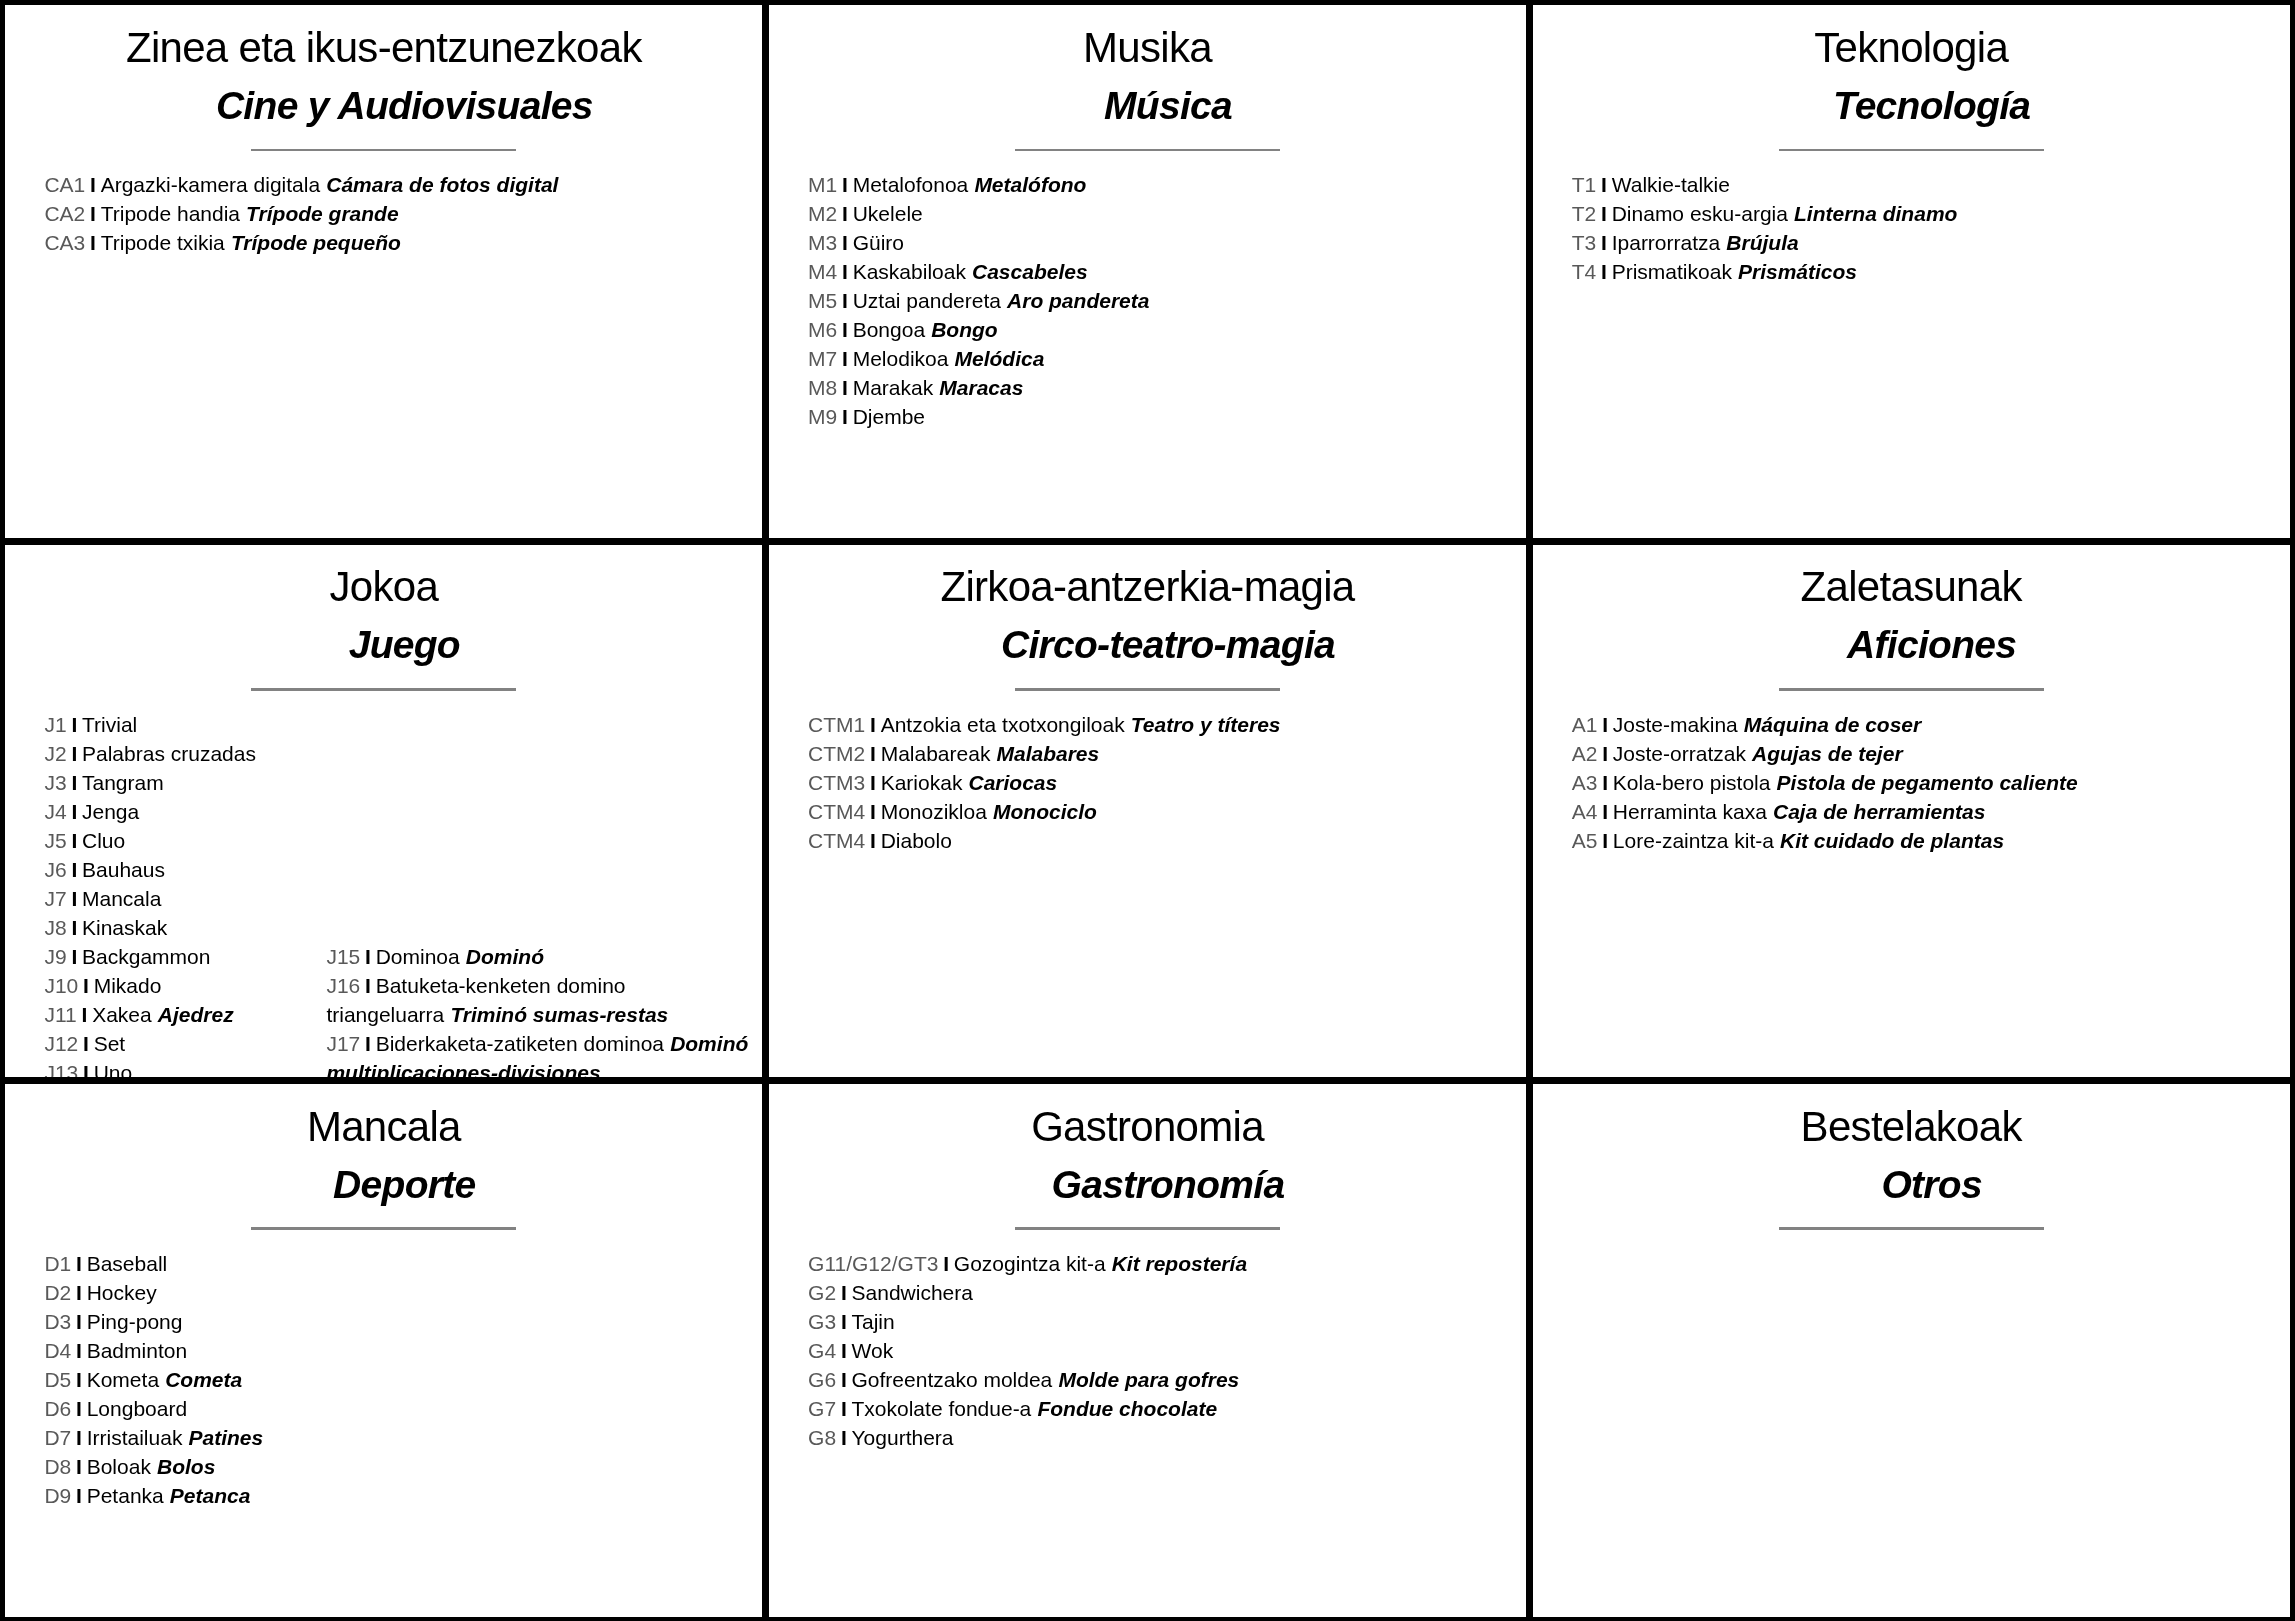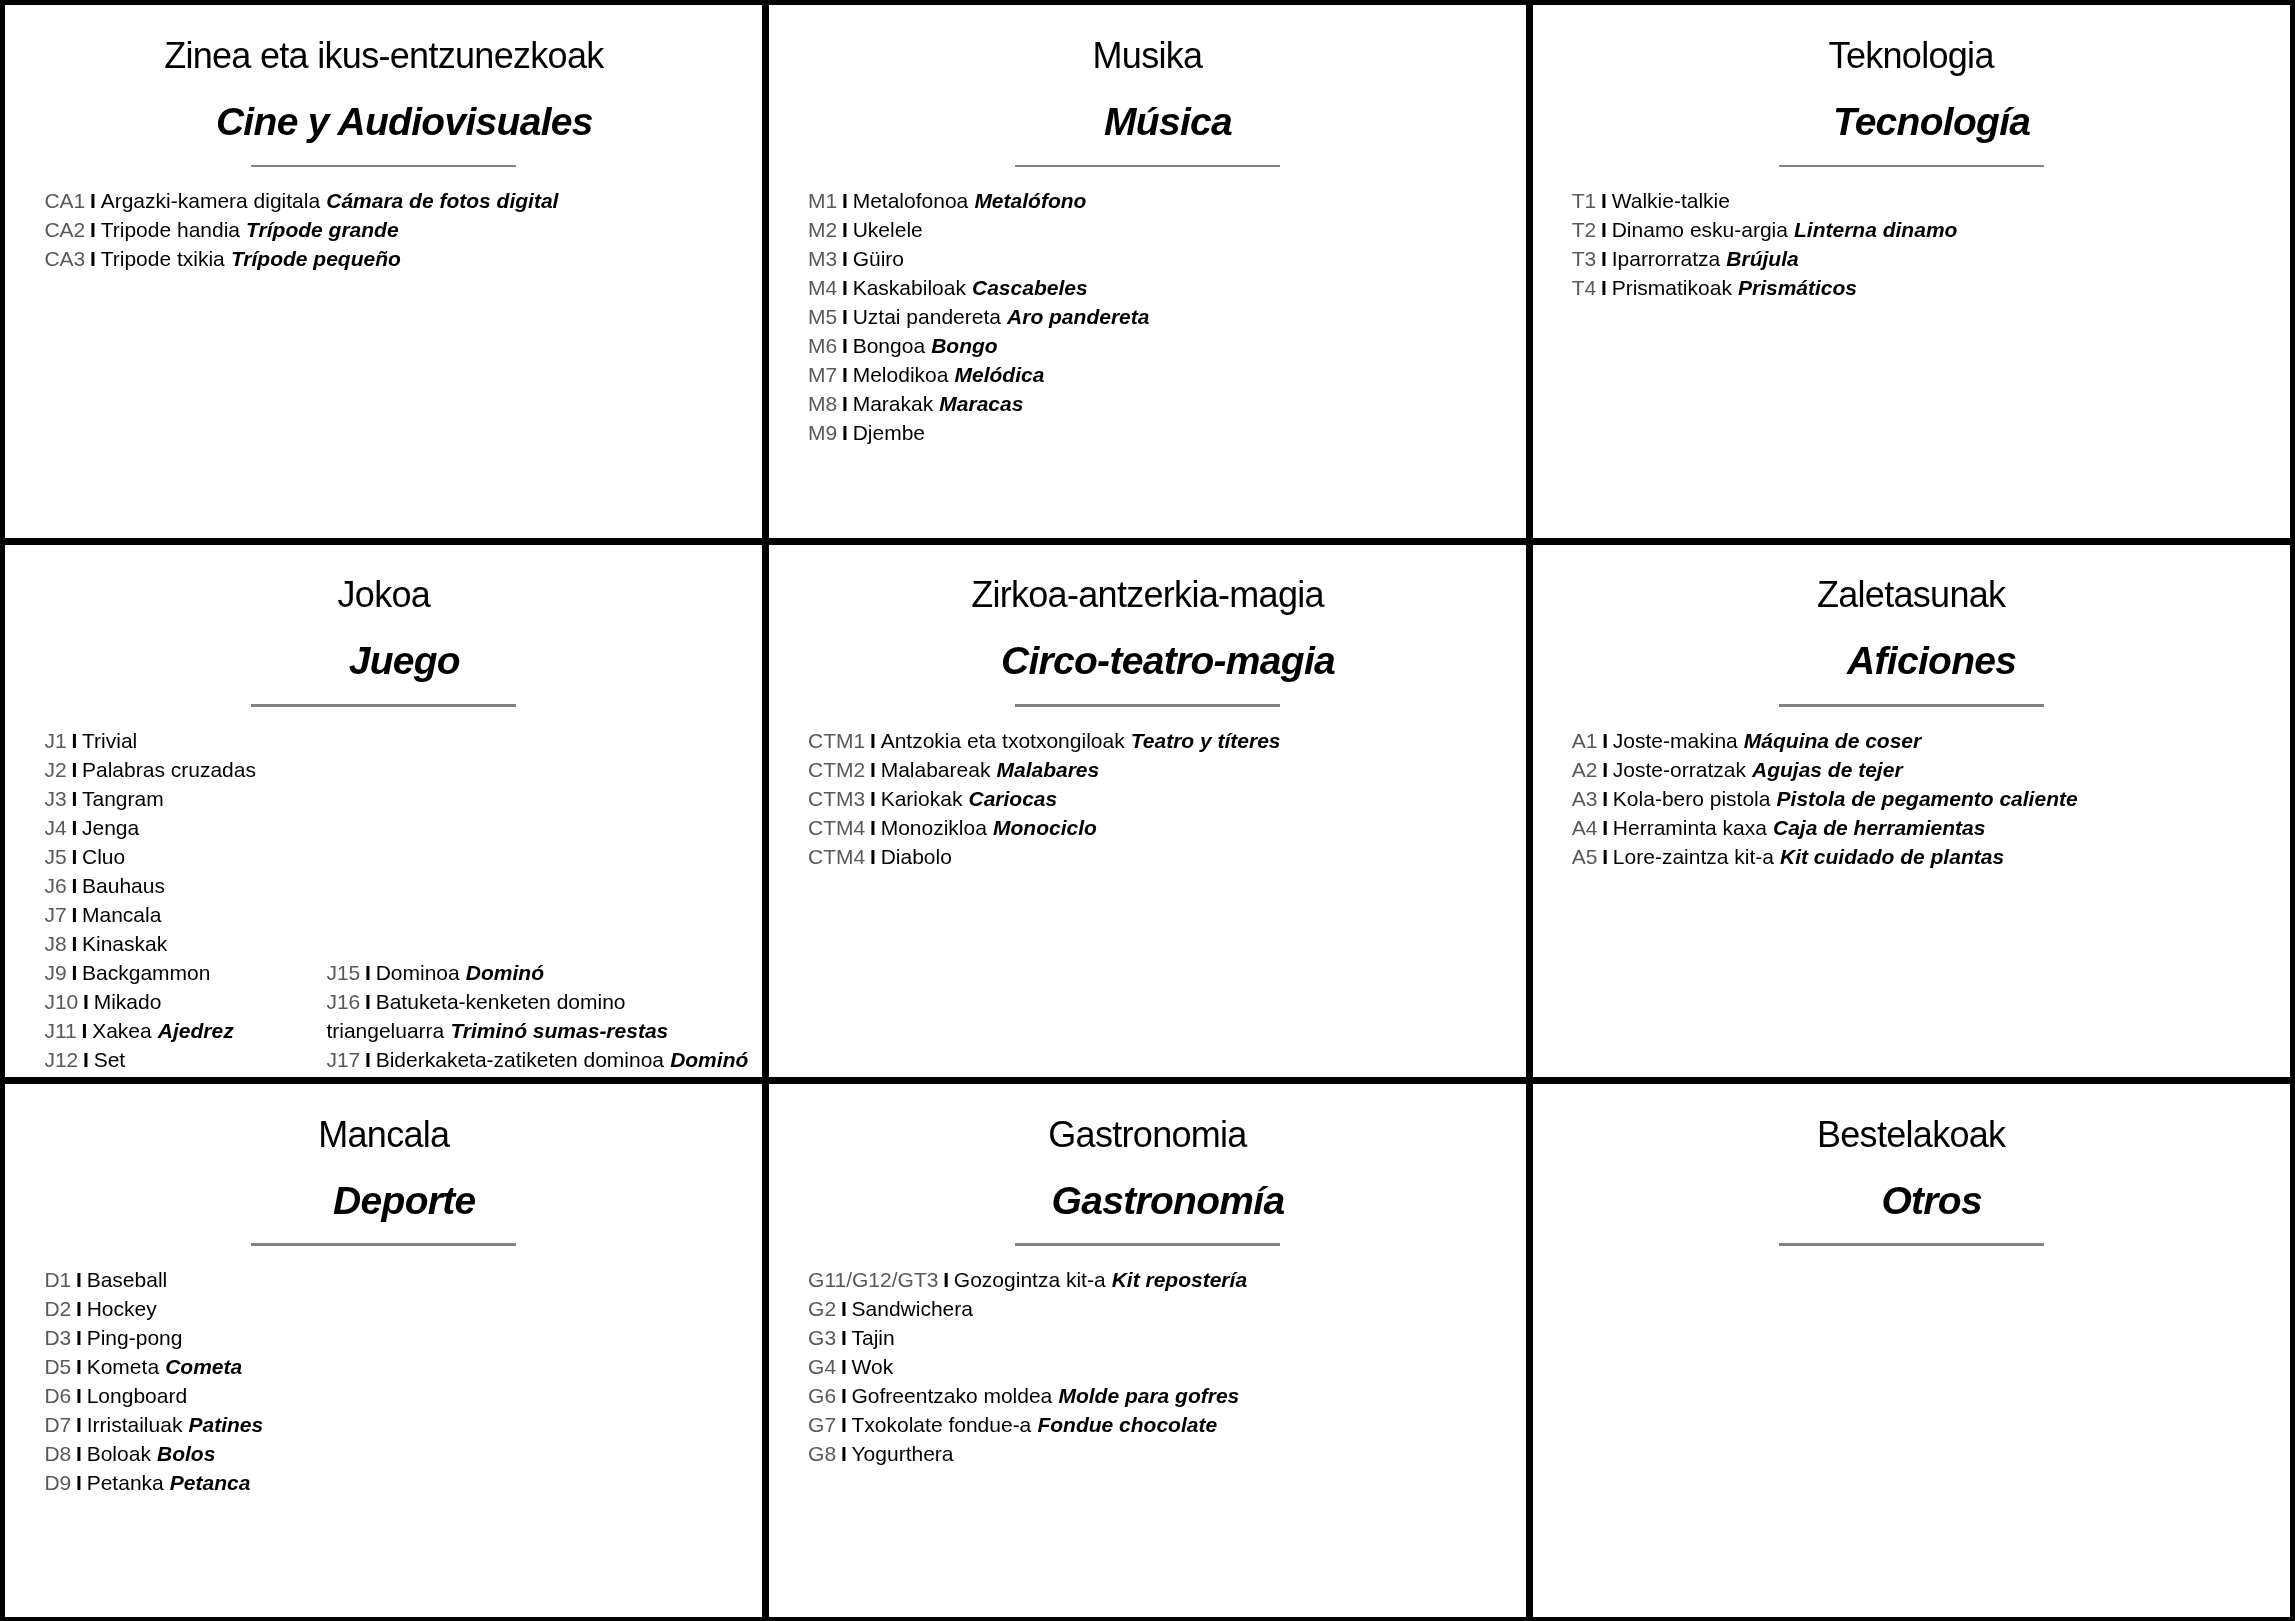--- a/index.html
+++ b/index.html
@@ -15,22 +15,22 @@
     padding: 5.4px;
     font-family: "Liberation Sans", sans-serif;
     color: #000;
   }
   .cell {
     background: #fff;
     overflow: hidden;
   }
   .cell-head { text-align: center; padding-top: 9.5px; }
   .t-eu {
-    margin: 16px;
-    font-size: 36px;
+    margin: 8px;
+    font-size: 42px;
     line-height: 50px;
     font-weight: 400;
     letter-spacing: -0.7px;
     text-align: center;
   }
   .t-es {
     margin: 0;
     font-size: 39px;
     line-height: 50px;
     font-weight: 700;
@@ -188,20 +188,21 @@
     <header class="cell-head">
       <h2 class="t-eu">Mancala</h2>
       <h3 class="t-es">Deporte</h3>
       <div class="rule"></div>
     </header>
     <div class="cols">
         <ul class="col-main">
           <li><span class="code">D1</span><span class="sep">I</span><span class="eu">Baseball</span></li>
           <li><span class="code">D2</span><span class="sep">I</span><span class="eu">Hockey</span></li>
           <li><span class="code">D3</span><span class="sep">I</span><span class="eu">Ping-pong</span></li>
+          <li><span class="code">D4</span><span class="sep">I</span><span class="eu">Badminton</span></li>
           <li><span class="code">D5</span><span class="sep">I</span><span class="eu">Kometa</span><span class="es">Cometa</span></li>
           <li><span class="code">D6</span><span class="sep">I</span><span class="eu">Longboard</span></li>
           <li><span class="code">D7</span><span class="sep">I</span><span class="eu">Irristailuak</span><span class="es">Patines</span></li>
           <li><span class="code">D8</span><span class="sep">I</span><span class="eu">Boloak</span><span class="es">Bolos</span></li>
           <li><span class="code">D9</span><span class="sep">I</span><span class="eu">Petanka</span><span class="es">Petanca</span></li>
         </ul>
       </div>
   </section>
 
   <section class="cell">

